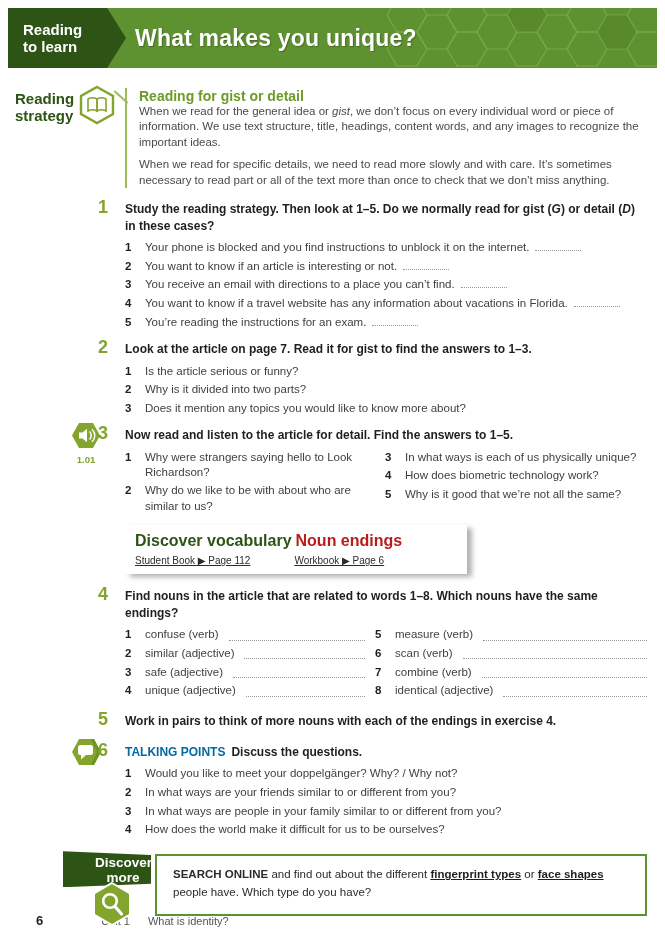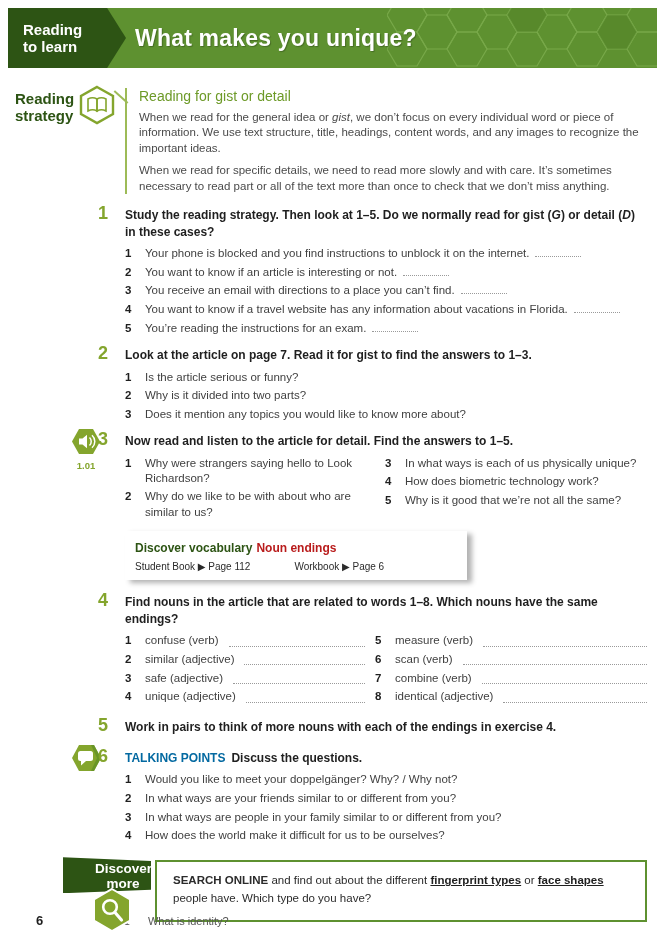--- a/index.html
+++ b/index.html
@@ -32,21 +32,21 @@
 
   
   .strategy { margin-bottom:13px; }
   .strategy-label {
     position:absolute; left:-110px; top:2px; width:70px;
     color:#2d5414; font-weight:bold; font-size:15px; line-height:17px;
   }
   .book-icon { position:absolute; left:-46px; top:-3px; }
   .connector { position:absolute; left:-13px; top:8px; width:18px; height:2px; background:#9dbb57; transform:rotate(42deg); }
   .strategy-body { border-left:2px solid #9dbb57; padding-left:12px; }
-  .strategy-h { color:#6d9a28; font-weight:normal; font-size:14px; margin-bottom:6px; }
+  .strategy-h { color:#6d9a28; font-weight:bold; font-size:14px; }
   .strategy-p { font-size:11.5px; line-height:1.34; color:#4a4a4a; margin-bottom:7px; max-width:508px; }
   .strategy-p em { }
 
   
   .ex { margin-bottom:11px; }
   .ex-num { position:absolute; left:-27px; top:-4px; color:#84a52d; font-weight:bold; font-size:18px; }
   .ex-title { font-size:12px; font-weight:bold; color:#1f1f1f; line-height:1.38; margin-bottom:6px; }
   .ex-title .iv { font-style:italic; }
   .item { display:flex; font-size:11.5px; line-height:1.32; margin-bottom:3.5px; color:#3f3f3f; }
   .item .n { font-weight:bold; width:20px; flex:none; color:#1f1f1f; }
@@ -61,23 +61,23 @@
   
   .gutter-icon { position:absolute; left:-55px; top:-5px; width:32px; text-align:center; }
   .audio-label { color:#84a52d; font-weight:bold; font-size:9.5px; margin-top:1px; }
 
   
   .vocab {
     width:342px; background:#fff; padding:7px 10px 8px;
     box-shadow:5px 3px 5px rgba(0,0,0,.3);
     margin:2px 0 14px;
   }
-  .vocab-title { font-size:12px; font-weight:bold; color:#2d5414; }
+  .vocab-title { font-size:16px; font-weight:bold; color:#2d5414; }
   .vocab-topic { color:#b91c1c; margin-left:4px; }
-  .vocab-refs { display:flex; font-size:10px; color:#2b2b2b; margin-top:5px; }
+  .vocab-refs { display:flex; font-size:10px; color:#2b2b2b; margin-top:5px;text-decoration:underline; }
   .vocab-refs span { margin-right:44px; }
 
   .tag { color:#0369a1; margin-right:6px; }
 
   
   .discover { position:relative; margin:17px 0 0 30px; }
   .discover-box {
     border:2px solid #5e9130; padding:10px 23px 12px 16px;
     font-size:11.5px; line-height:1.55; color:#2b2b2b;
   }

